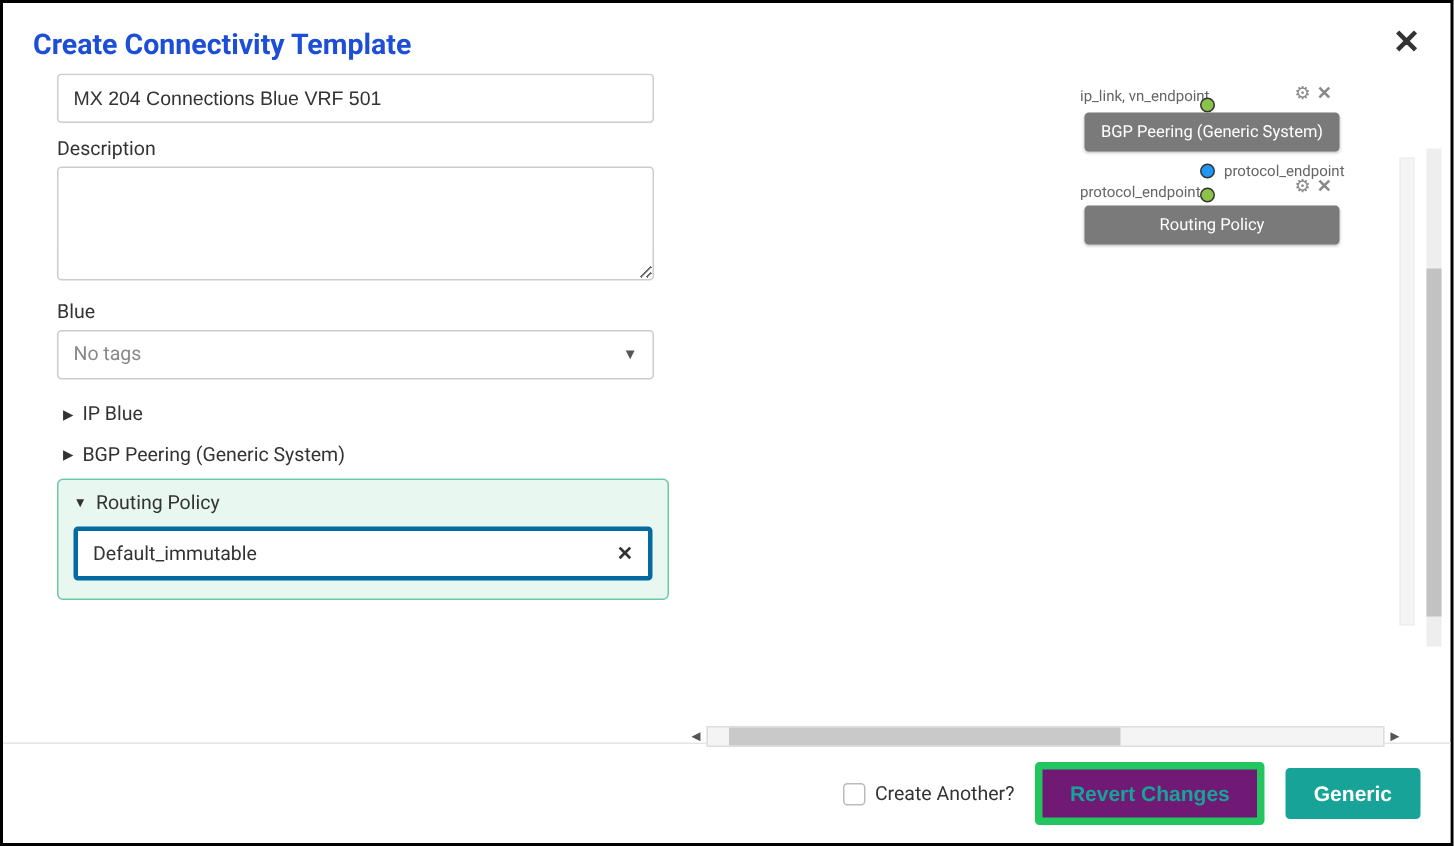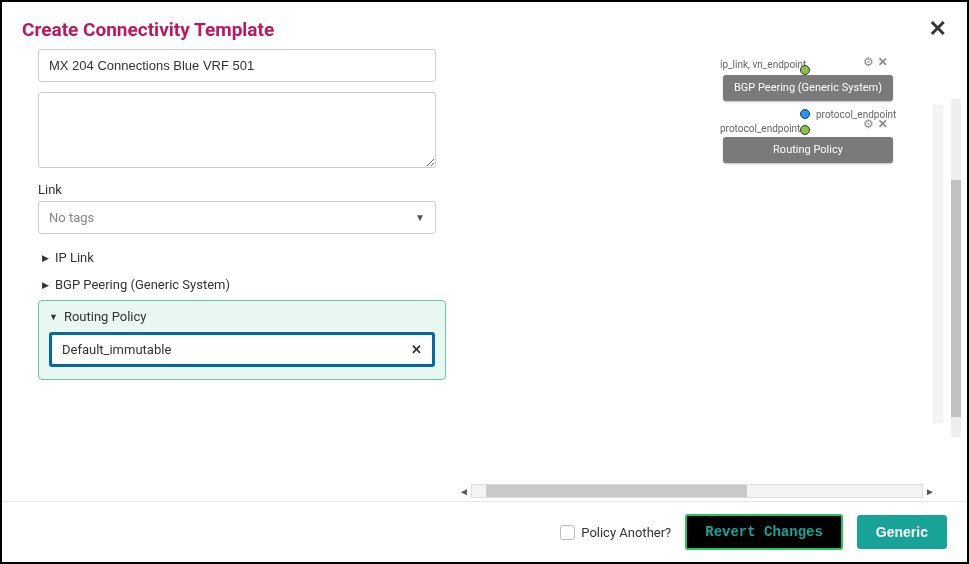--- a/index.html
+++ b/index.html
@@ -19,21 +19,21 @@
   }
   .modal-header {
     display: flex;
     justify-content: space-between;
     align-items: flex-start;
     padding: 16px 20px 8px 20px;
   }
   .modal-title {
     font-size: 19px;
     font-weight: 700;
-    color: #be185d;
+    color: #1d4ed8;
   }
   .close-x {
     font-size: 22px;
     font-weight: 700;
     color: #333;
     cursor: pointer;
     line-height: 1;
   }
   .modal-body {
     flex: 1;
@@ -270,24 +270,23 @@
     background: #fff;
   }
   .btn {
     padding: 8px 18px;
     font-size: 14px;
     font-weight: 600;
     border-radius: 3px;
     cursor: pointer;
   }
   .btn-outline {
-    background: #000000;
+    background: #701a75;
     color: #17a398;
-    border: 2px solid #22c55e;
-    font-family: Liberation Mono, monospace;
+    border: 5px solid #22c55e;
   }
   .btn-primary {
     background: #17a398;
     color: #fff;
     border: 1px solid #17a398;
   }
 </style>
 </head>
 <body>
 
@@ -299,35 +298,36 @@
   </div>
 
   <div class="modal-body">
 
     <div class="left-pane">
       <div class="form-group">
         <input class="text-input" type="text" value="MX 204 Connections Blue VRF 501" style="">
       </div>
 
       <div class="form-group">
+        <label class="field-label">Description</label>
         <textarea class="textarea-input" style=""></textarea>
       </div>
 
       <div class="form-group">
-        <label class="field-label">Link</label>
+        <label class="field-label">Blue</label>
         <div class="tags-select">
           <span>No tags</span>
           <span class="caret-down">▼</span>
         </div>
       </div>
 
       <div class="accordion">
         <div class="accordion-item">
           <span class="accordion-caret">▶</span>
-          <span>IP Link</span>
+          <span>IP Blue</span>
         </div>
         <div class="accordion-item">
           <span class="accordion-caret">▶</span>
           <span>BGP Peering (Generic System)</span>
         </div>
 
         <div class="routing-panel">
           <div class="routing-header">
             <span class="accordion-caret">▼</span>
             <span>Routing Policy</span>
@@ -383,19 +383,19 @@
     <div class="arrow">◄</div>
     <div class="track">
       <div class="thumb"></div>
     </div>
     <div class="arrow">►</div>
   </div>
 
   <div class="modal-footer">
     <div class="checkbox-wrap">
       <div class="chk"></div>
-      <span>Policy Another?</span>
+      <span>Create Another?</span>
     </div>
     <button class="btn btn-outline">Revert Changes</button>
     <button class="btn btn-primary">Generic</button>
   </div>
 
 </div>
 
 </body></html>

